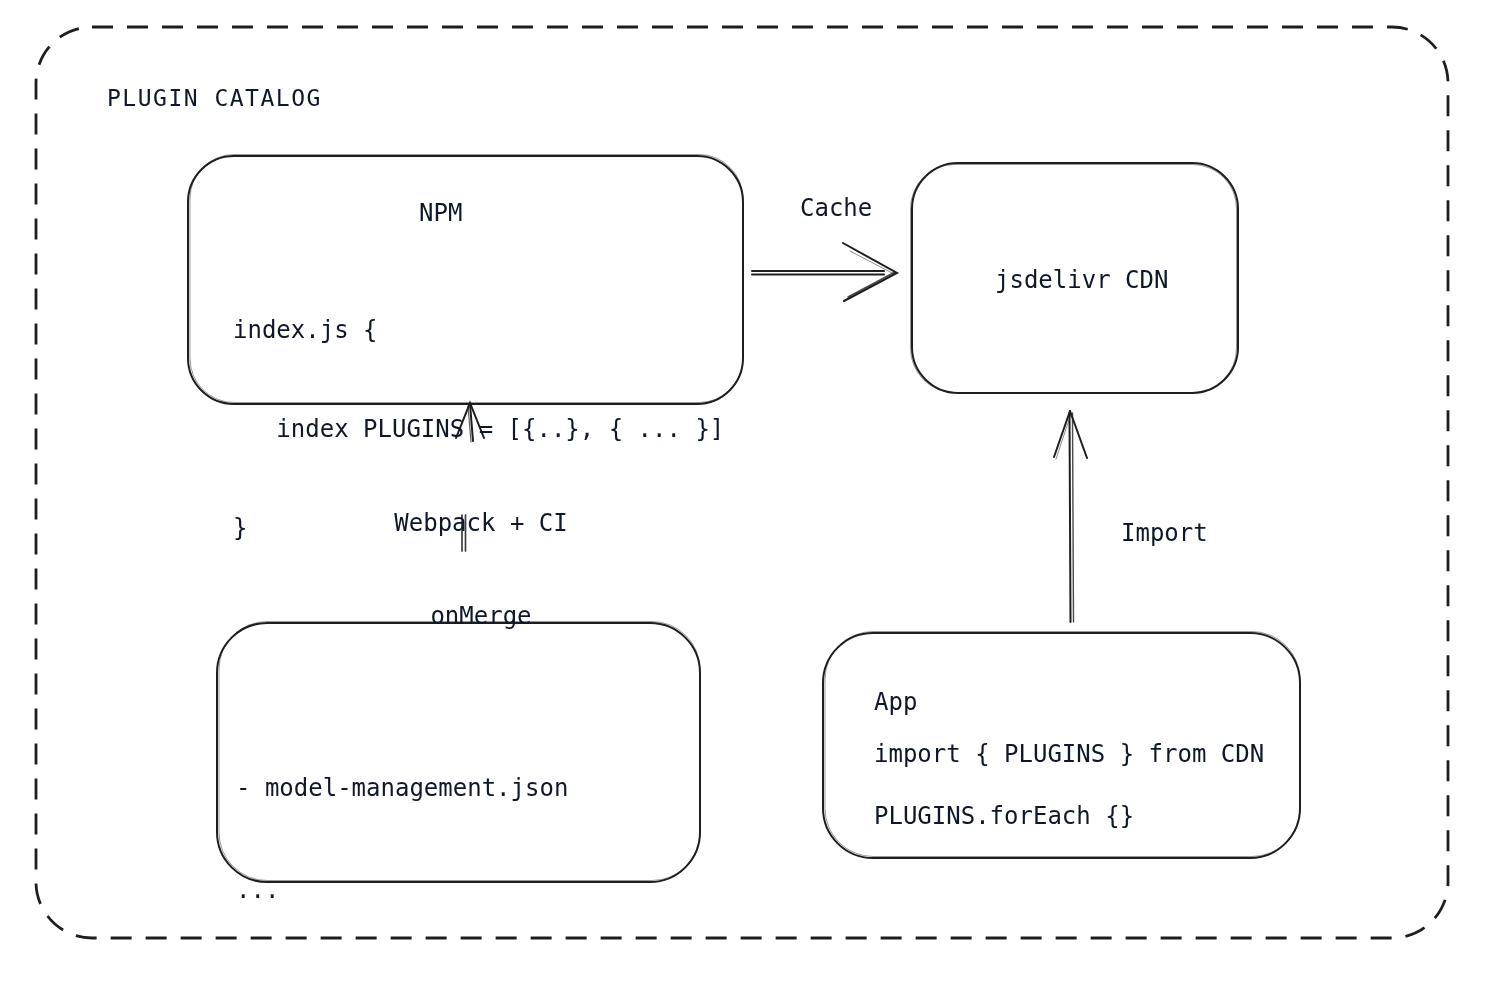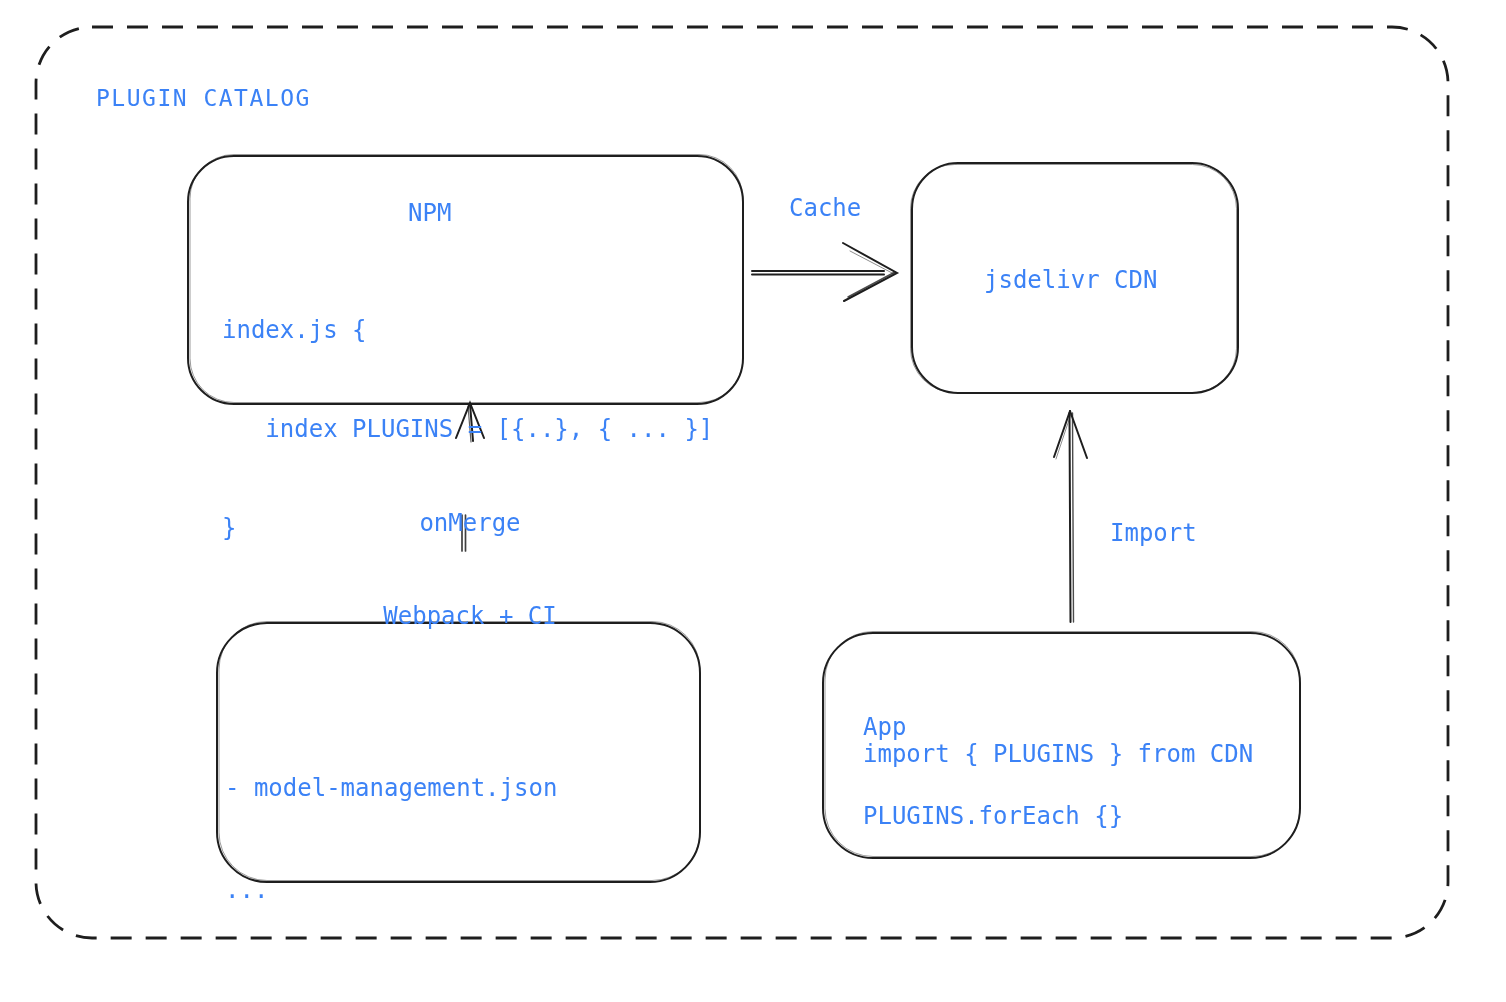--- a/index.html
+++ b/index.html
@@ -20,21 +20,22 @@
     position: absolute;
     left: 0; top: 0;
     width: 1506px;
     height: 1002px;
   }
   .txt {
     position: absolute;
     white-space: pre;
     font-size: 24px;
     line-height: 33px;
-    color: #3b82f6;
+    color: #0f172a;
+    margin-left: 11px;
   }
   .diagram-title {
     font-size: 23px;
     letter-spacing: 1.5px;
   }
   .center {
     text-align: center;
   }
 </style>
 </head>
@@ -103,29 +104,29 @@
     <div>index.js {</div>
     <div>   index PLUGINS = [{..}, { ... }]</div>
     <div>}</div>
   </div>
 
   <div class="txt" style="left:789px; top:192px;">Cache</div>
 
   <div class="txt" style="left:984px; top:264px;">jsdelivr CDN</div>
 
   <div class="txt center" style="left:320px; top:446px; width:300px; line-height:31px;">
+    <div>Webpack + CI</div>
     <div>onMerge</div>
-    <div>Webpack + CI</div>
   </div>
 
 
   <div class="txt" style="left:225px; top:703px; line-height:34px;">
     <div>- model-management.json</div>
     <div>...</div>
   </div>
 
-  <div class="txt" style="left:863px; top:711px;">App</div>
+  <div class="txt" style="left:863px; top:686px;">App</div>
   <div class="txt" style="left:863px; top:738px;">import { PLUGINS } from CDN</div>
   <div class="txt" style="left:863px; top:800px;">PLUGINS.forEach {}</div>
 
   <div class="txt" style="left:1110px; top:517px;">Import</div>
 
 </div>
 
 </body></html>

